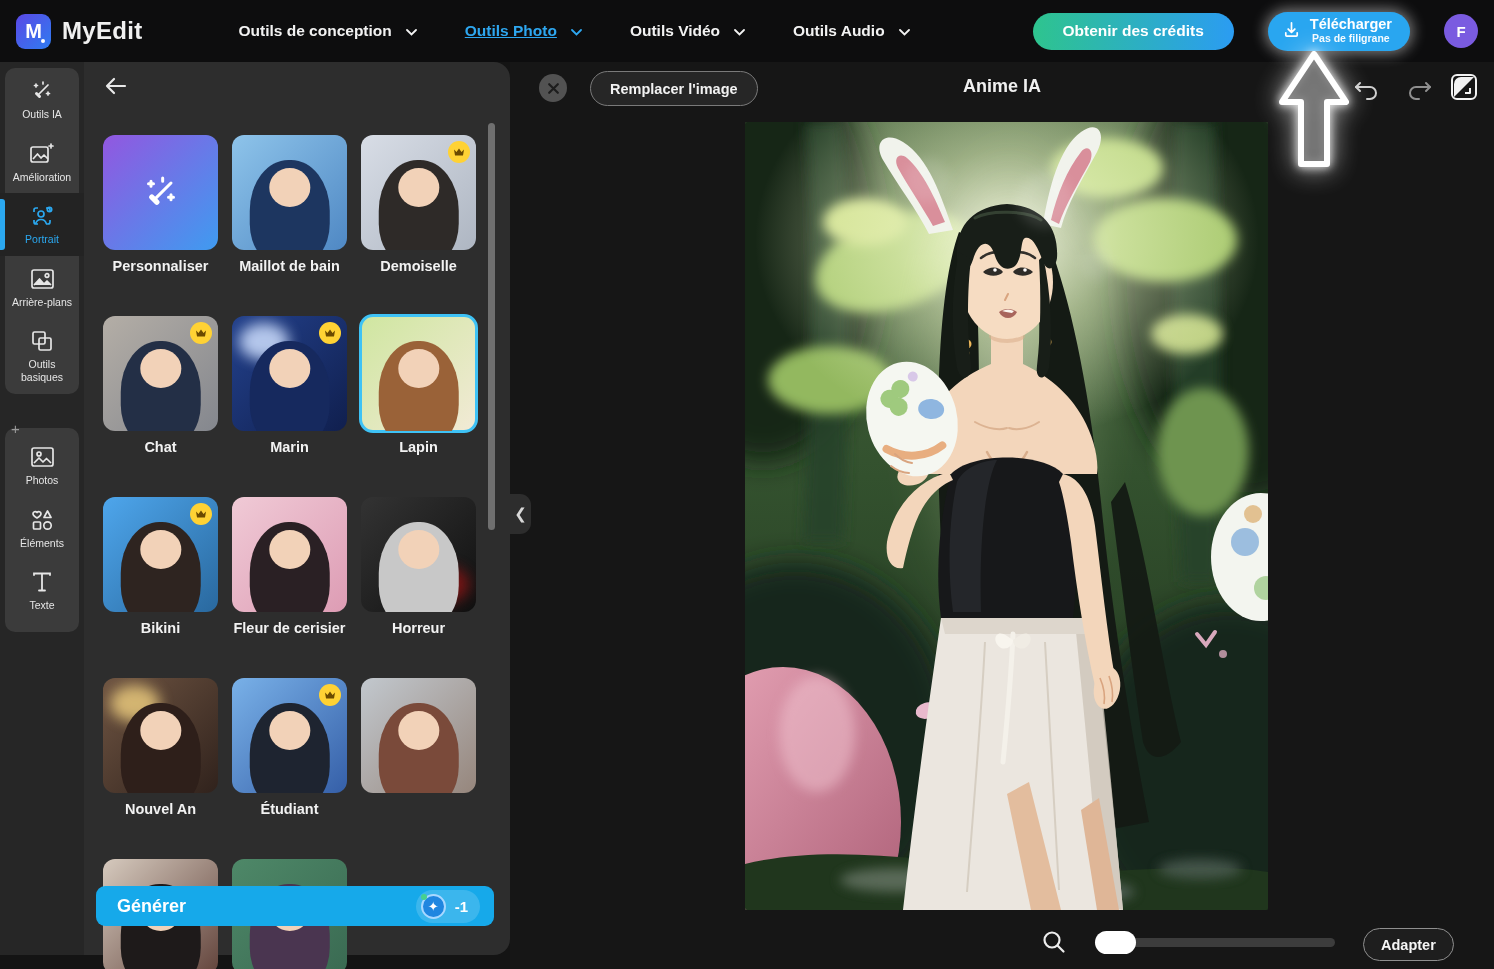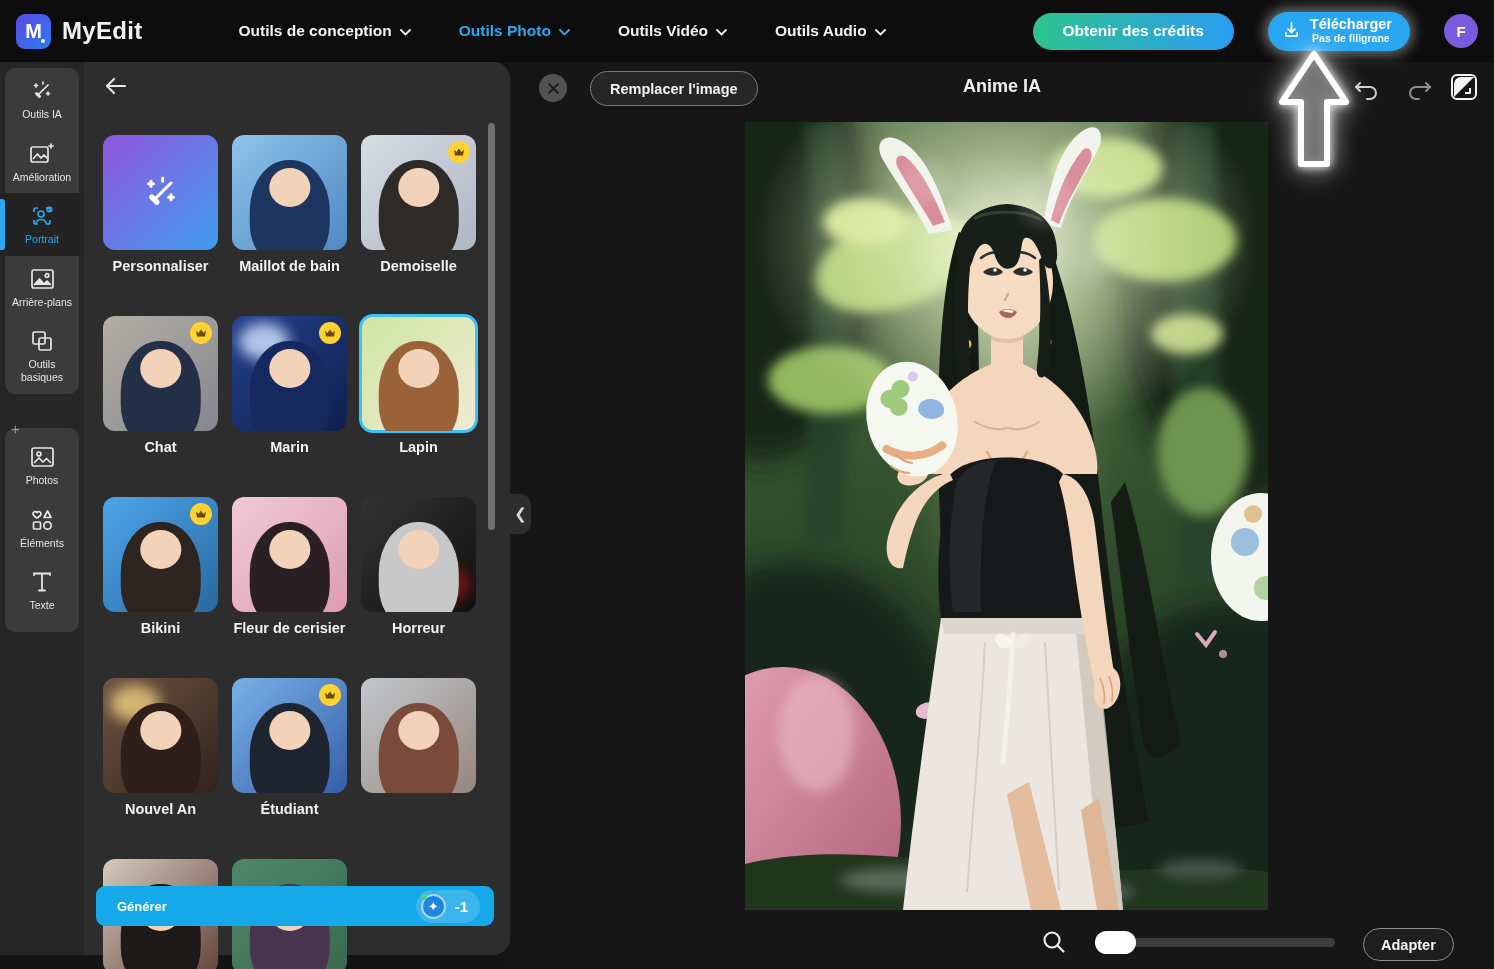--- a/index.html
+++ b/index.html
@@ -9,22 +9,22 @@
 
   
   .topbar { position:absolute; left:0; top:0; width:100%; height:62px; background:#0d0d0e;
     display:flex; align-items:center; padding:0 16px; z-index:40; }
   .brand { display:flex; align-items:center; gap:11px; }
   .logo { width:35px; height:35px; border-radius:9px; background:linear-gradient(135deg,#5a48e6,#2f7cf0);
     display:flex; align-items:center; justify-content:center; font-weight:bold; font-size:20px; color:#fff; position:relative;}
   .logo i { position:absolute; right:6px; bottom:6px; width:4px; height:4px; border-radius:50%; background:#fff; }
   .brand-name { font-size:24px; font-weight:bold; letter-spacing:.3px; }
   .topnav { display:flex; align-items:center; gap:48px; margin-left:96px; }
-  .nav-item { display:flex; align-items:center; gap:8px; font-size:15.5px; font-weight:600; color:#f2f2f2; cursor:pointer; }
-  .nav-item.active { color:#2ea7f0; }
+  .nav-item { display:flex; align-items:center; gap:14px; font-size:15.5px; font-weight:600; color:#f2f2f2; cursor:pointer; }
+  .nav-item.active { color:#2ea7f0;text-decoration:underline; }
   .nav-item svg { margin-top:2px; }
   .topbar-right { margin-left:auto; display:flex; align-items:center; gap:34px; }
   .credits-btn { height:37px; padding:0 30px; border:none; border-radius:19px; cursor:pointer;
     background:linear-gradient(90deg,#2ec48e,#2b9cf2); color:#fff; font-size:15.5px; font-weight:bold;
     font-family:inherit; }
   .download-btn { height:39px; padding:0 18px 0 14px; border:none; border-radius:20px; cursor:pointer;
     background:#29a6f0; color:#fff; display:flex; align-items:center; gap:9px; font-family:inherit;
     box-shadow:0 0 14px 3px rgba(255,255,255,.45); }
   .download-txt { display:flex; flex-direction:column; align-items:center; line-height:1.1; }
   .download-txt .l1 { font-size:14.5px; font-weight:bold; }
@@ -68,21 +68,21 @@
   .ears::after { left:53%; transform:rotate(12deg); }
   .crown { position:absolute; top:6px; right:6px; width:22px; height:22px; border-radius:50%;
     background:#ffd234; display:flex; align-items:center; justify-content:center; }
   .style-label { margin-top:8px; text-align:center; font-size:14.5px; font-weight:600; color:#f2f2f2;
     white-space:nowrap; }
   .panel-scrollbar { position:absolute; right:15px; top:61px; width:7px; height:407px; border-radius:4px;
     background:#6f6f6f; cursor:pointer; }
   .generate-btn { position:absolute; left:12px; top:824px; width:398px; height:40px; border:none;
     border-radius:9px; background:#16a9ea; color:#fff; display:flex; align-items:center;
     padding:0 14px 0 21px; cursor:pointer; font-family:inherit; z-index:5; }
-  .generate-label { font-size:13px; font-weight:bold; }
+  .generate-label { font-size:18px; font-weight:bold; }
   .gen-right { margin-left:auto; display:flex; align-items:center; gap:9px;
     background:rgba(255,255,255,.16); border-radius:17px; padding:4px 12px 4px 5px; }
   .spark { width:25px; height:25px; border-radius:50%; background:#1f86e0; border:2px solid #a8d8ff;
     display:flex; align-items:center; justify-content:center; color:#fff; font-size:13px; position:relative; }
   .spark b { position:absolute; left:-2px; top:-2px; width:6px; height:6px; border-radius:50%; background:#46d08e; }
   .gen-cost { font-size:15px; font-weight:bold; }
   .collapse-tab { position:absolute; left:426px; top:432px; width:21px; height:40px; background:#2d2d2d;
     border-radius:0 11px 11px 0; display:flex; align-items:center; justify-content:center;
     color:#d8d8d8; font-size:15px; cursor:pointer; }
 

